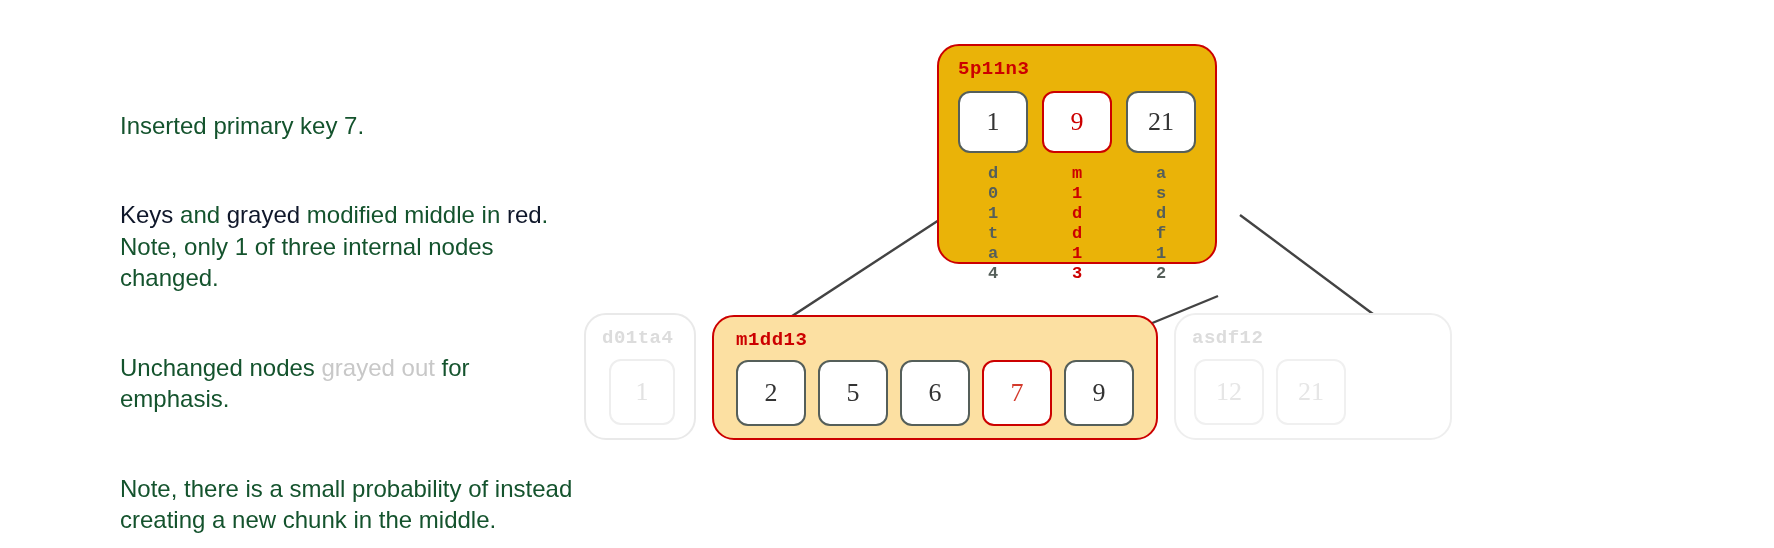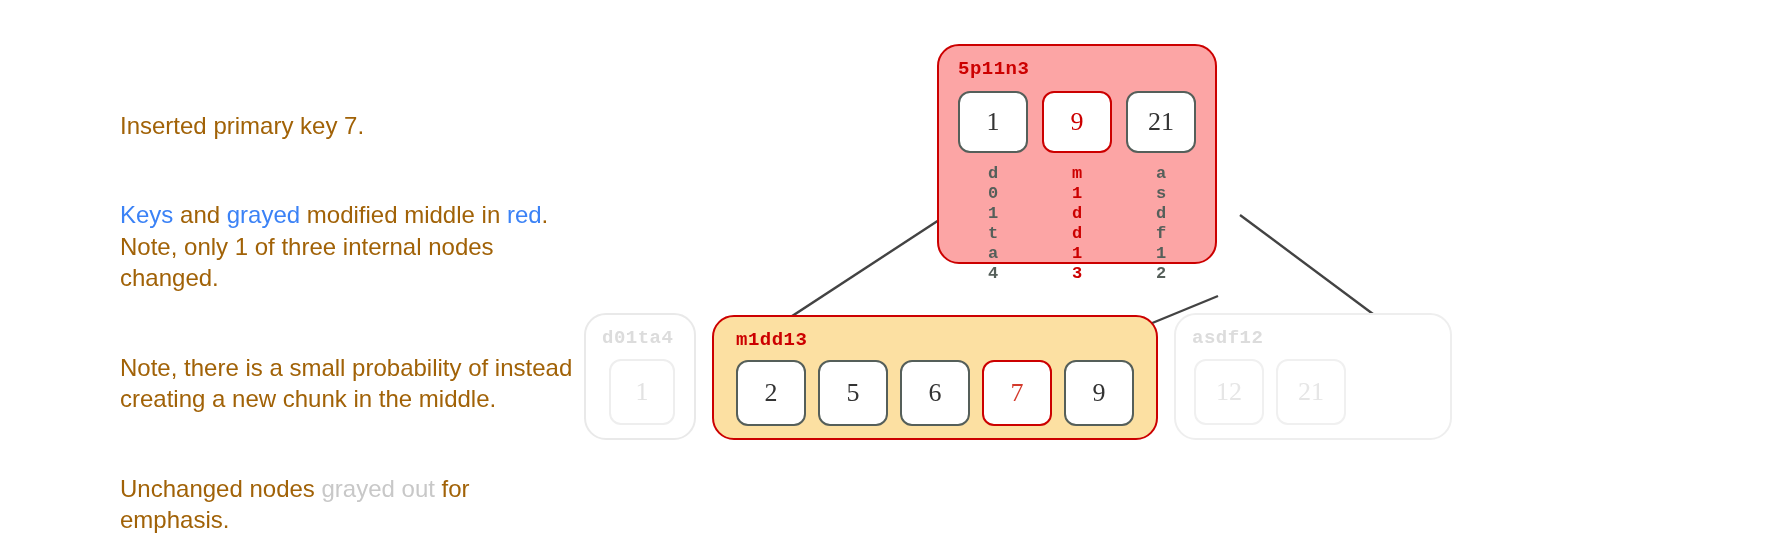--- a/index.html
+++ b/index.html
@@ -24,23 +24,23 @@
   }
   .caption-para {
     font-family: "Liberation Sans", sans-serif;
     font-size: 24px;
     line-height: 1.32;
     color: #555555;
     margin: 0 0 26px 0;
     white-space: pre-line;
   }
   .caption-para:last-child { margin-bottom: 0; }
-  .t-red  { color: #3b82f6; }
+  .t-red  { color: #0f172a; }
   .t-gray { color: #c8c8c8; }
-  .t-dark { color: #a16207; }
+  .t-dark { color: #14532d; }
 
   
   #tree-area {
     position: absolute;
     left: 0;
     top: 0;
     width: 1774px;
     height: 548px;
   }
   #edges-svg {
@@ -79,21 +79,21 @@
     font-family: "Liberation Serif", serif;
     font-size: 26px;
   }
 
   
   #node-root {
     left: 937px;
     top: 44px;
     width: 280px;
     height: 220px;
-    background: #fca5a5;
+    background: #eab308;
     border: 2.5px solid #cc0000;
   }
   #node-root .node-label {
     left: 19px;
     top: 12px;
     color: #cc0000;
   }
   #node-root .cells {
     left: 19px;
     top: 45px;
@@ -219,27 +219,27 @@
     <span class="t-dark">Inserted primary key 7.</span>
   </p>
 
   <p class="caption-para">
     <span class="t-red">Keys</span><span class="t-dark"> and </span><span class="t-red">grayed</span><span class="t-dark"> modified middle in </span><span class="t-red">red</span><span class="t-dark">.
 Note, only 1 of three internal nodes
 changed.</span>
   </p>
 
   <p class="caption-para">
+    <span class="t-dark">Unchanged nodes </span><span class="t-gray">grayed out</span><span class="t-dark"> for
+emphasis.</span>
+  </p>
+
+  <p class="caption-para">
     <span class="t-dark">Note, there is a small probability of instead
 creating a new chunk in the middle.</span>
-  </p>
-
-  <p class="caption-para">
-    <span class="t-dark">Unchanged nodes </span><span class="t-gray">grayed out</span><span class="t-dark"> for
-emphasis.</span>
   </p>
 
 </div>
 
 <div id="tree-area">
 
   <svg id="edges-svg" viewBox="0 0 1774 548">
     <defs>
       <marker id="arrowhead" markerWidth="7" markerHeight="7" refX="6" refY="3.5" orient="auto" markerUnits="strokeWidth">
         <path d="M0,0 L7,3.5 L0,7 L1.6,3.5 Z" fill="#434343"></path>

